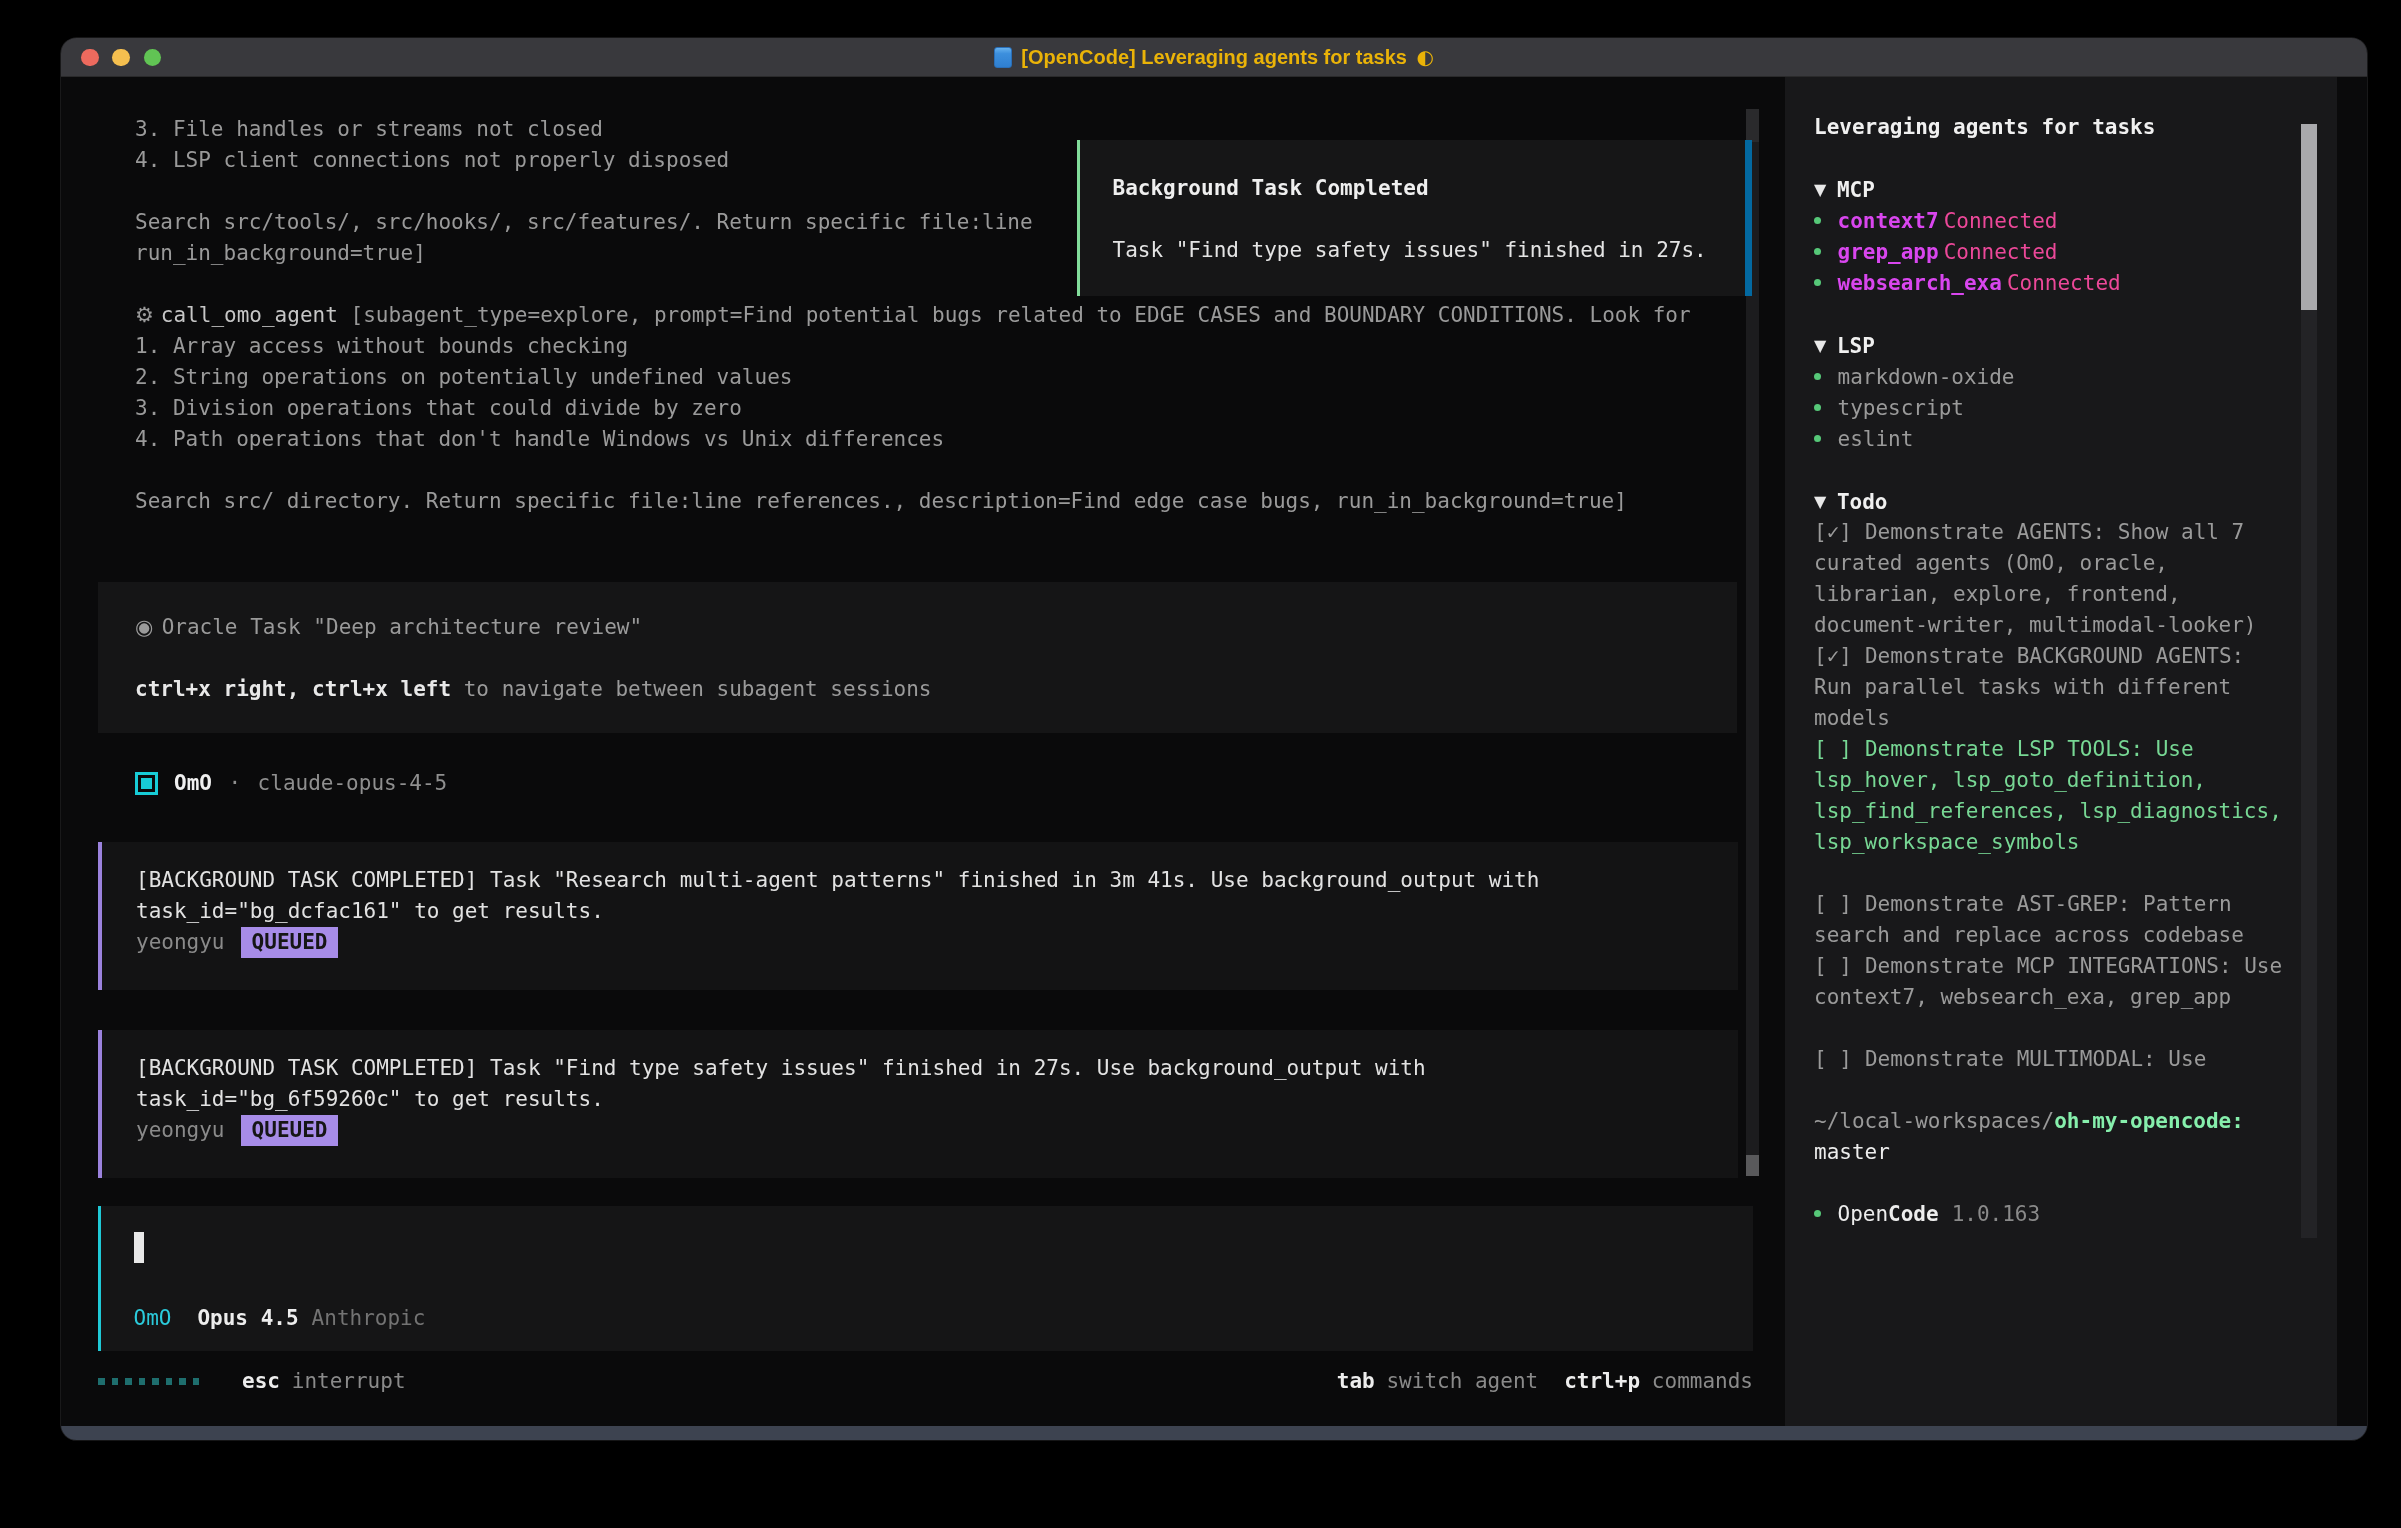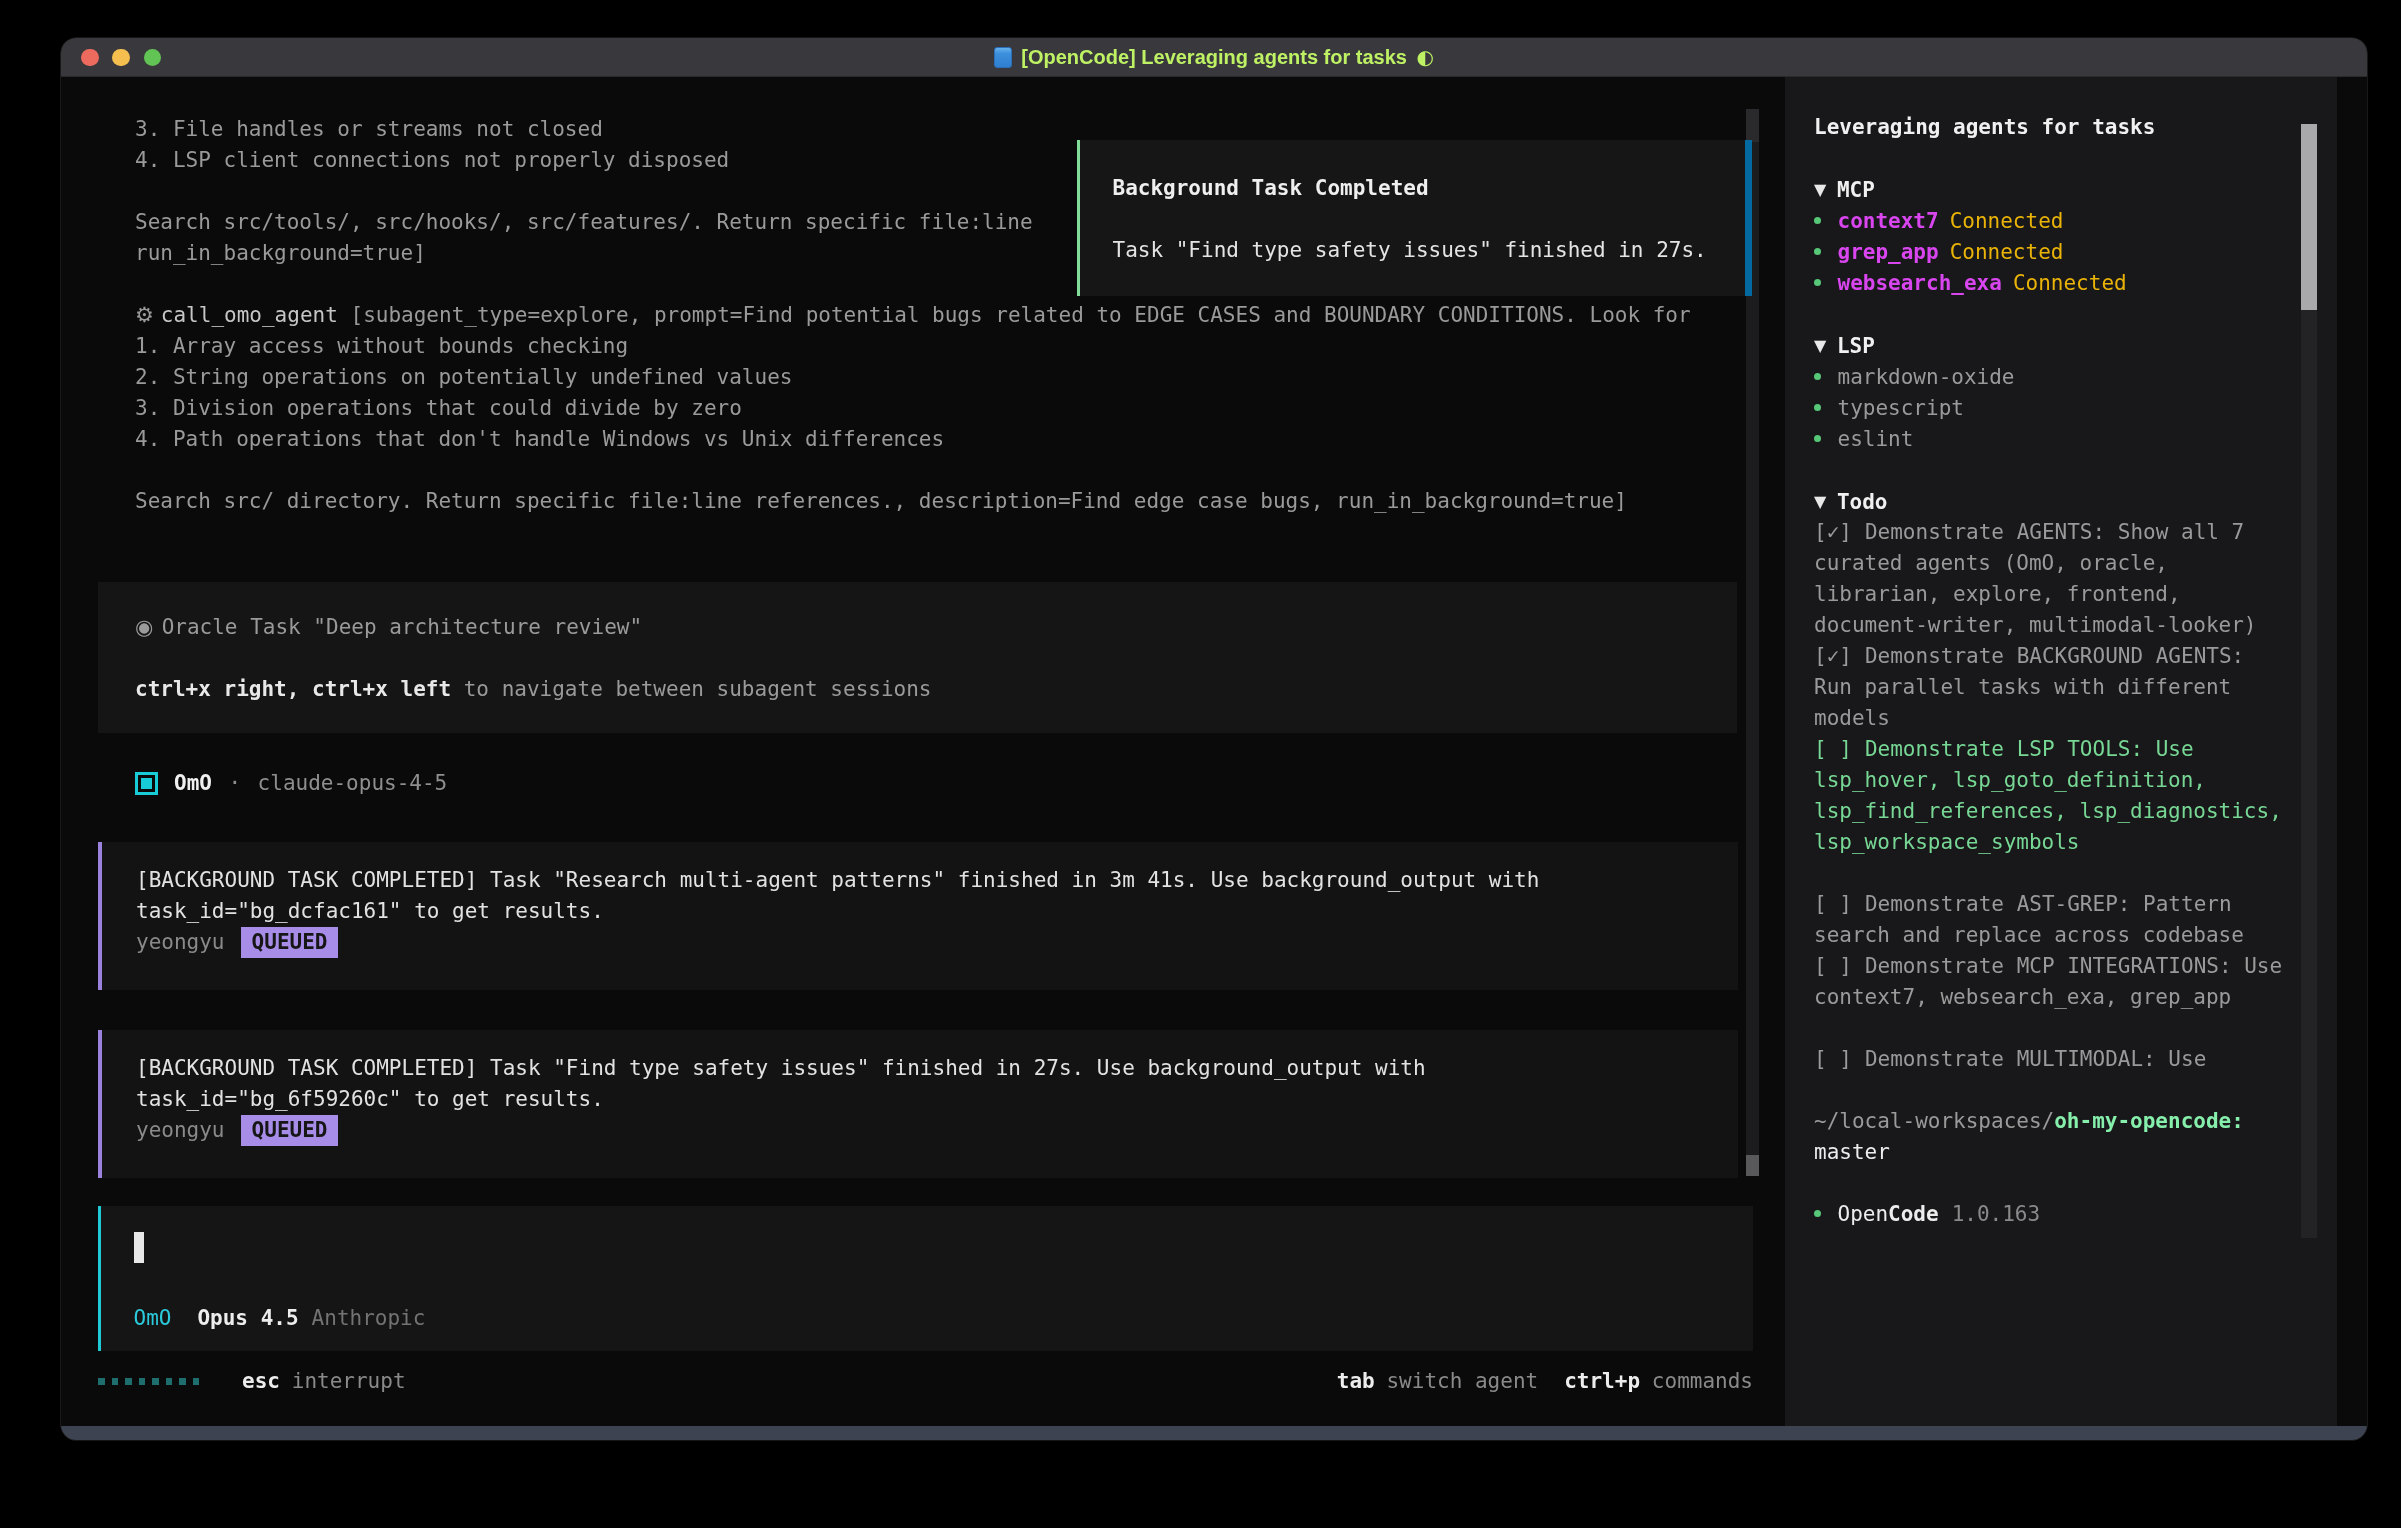--- a/index.html
+++ b/index.html
@@ -10,21 +10,21 @@
             background:#0a0a0b; border-radius:15.4px; overflow:hidden; box-shadow:0 0 0 0.6px #2a2a2c; }
 
   
   .titlebar { position:absolute; left:0; top:0; right:0; height:39px; background:#39393d;
               border-bottom:0.6px solid #2a2a2b; }
   .lights { position:absolute; left:20px; top:10.6px; display:flex; gap:13.6px; }
   .light { width:17.7px; height:17.7px; border-radius:50%; }
   .light.red { background:#ed6a5e; } .light.yellow { background:#f5bf4f; } .light.green { background:#61c454; }
   .titlewrap { position:absolute; left:0; right:0; top:0; height:39px; display:flex; align-items:center;
                justify-content:center; gap:9.5px; font-family:"Liberation Sans",sans-serif;
-               font-size:20px; font-weight:bold; color:#bef264;text-align:right; }
+               font-size:20px; font-weight:bold; color:#eab308;text-align:right; }
   .doc-icon { display:inline-block; width:17.7px; height:21px; border-radius:3px;
               background:linear-gradient(180deg,#66b1ee 0%,#3c8fdd 30%,#2f7fd0 100%);
               border:0.6px solid #2a6fb8; }
   .spinner { font-family:"DejaVu Sans",sans-serif; }
 
   
   .line { white-space:pre; min-height:31px; }
 
   
   .scrollback { position:absolute; left:74px; top:76px; color:#9a9a9a; }
@@ -83,21 +83,21 @@
   .sidebar { position:absolute; left:1724px; top:39px; width:552px; height:1351px;
              background:#18181a; padding:35px 47px 0 29px; color:#9a9a9a; }
   .sb-title { font-weight:bold; color:#f0f0f0; }
   .sec { margin-top:31px; }
   .sec-h { font-weight:bold; color:#f0f0f0; }
   .tri { display:inline-block; font-size:16px; margin-right:10.6px; vertical-align:1.8px;
          font-family:"DejaVu Sans",sans-serif; color:#e8e8e8; }
   .dot { display:inline-block; width:7px; height:7px; border-radius:50%; background:#56c878;
          margin-right:16.5px; vertical-align:4.1px; }
   .mcp-name { font-weight:bold; color:#d946ef; }
-  .mcp-status { color:#eab308; margin-left:11px; }
+  .mcp-status { color:#ec4899; margin-left:5px; }
   .lsp-name { color:#9a9a9a; }
   .todo-item { color:#9a9a9a; }
   .todo-item.active { color:#77d794; }
   .todo-item .box { margin-right:13px; white-space:pre; }
   .todo-item.gap { margin-top:31px; }
   .ws { margin-top:31px; }
   .ws .prefix { color:#9a9a9a; }
   .ws .repo { font-weight:bold; color:#86efac; }
   .ws .branch { color:#ededed; }
   .verrow { margin-top:31px; }

